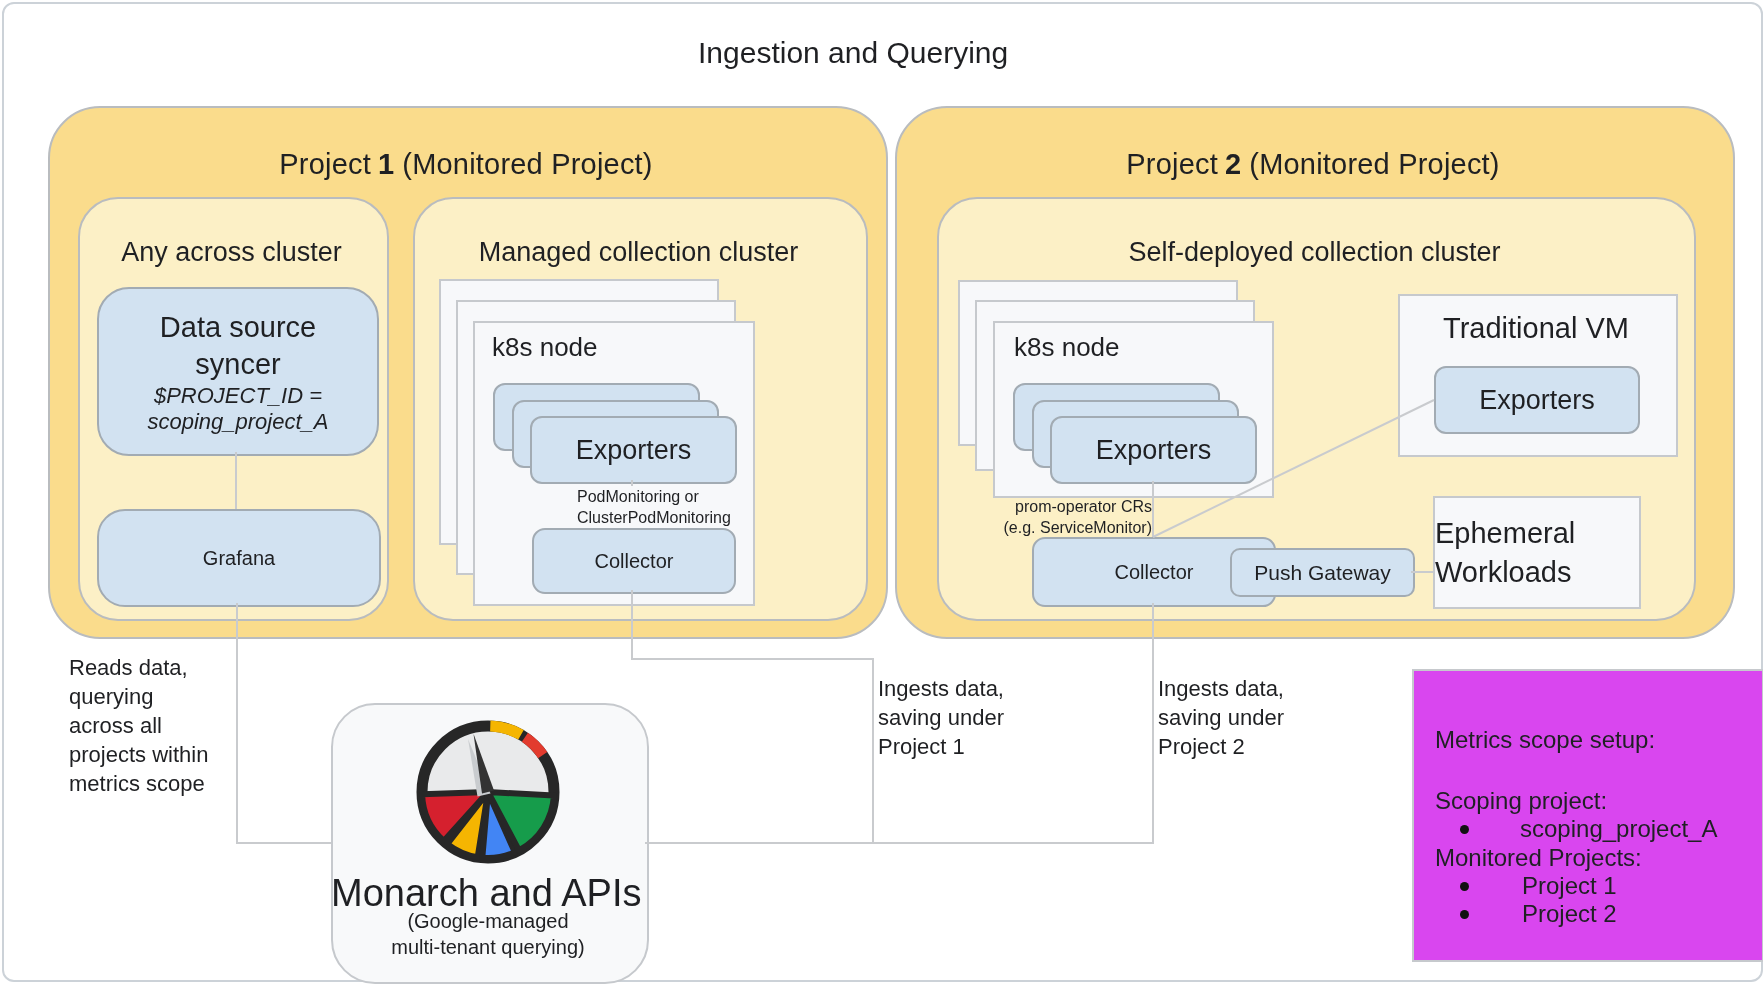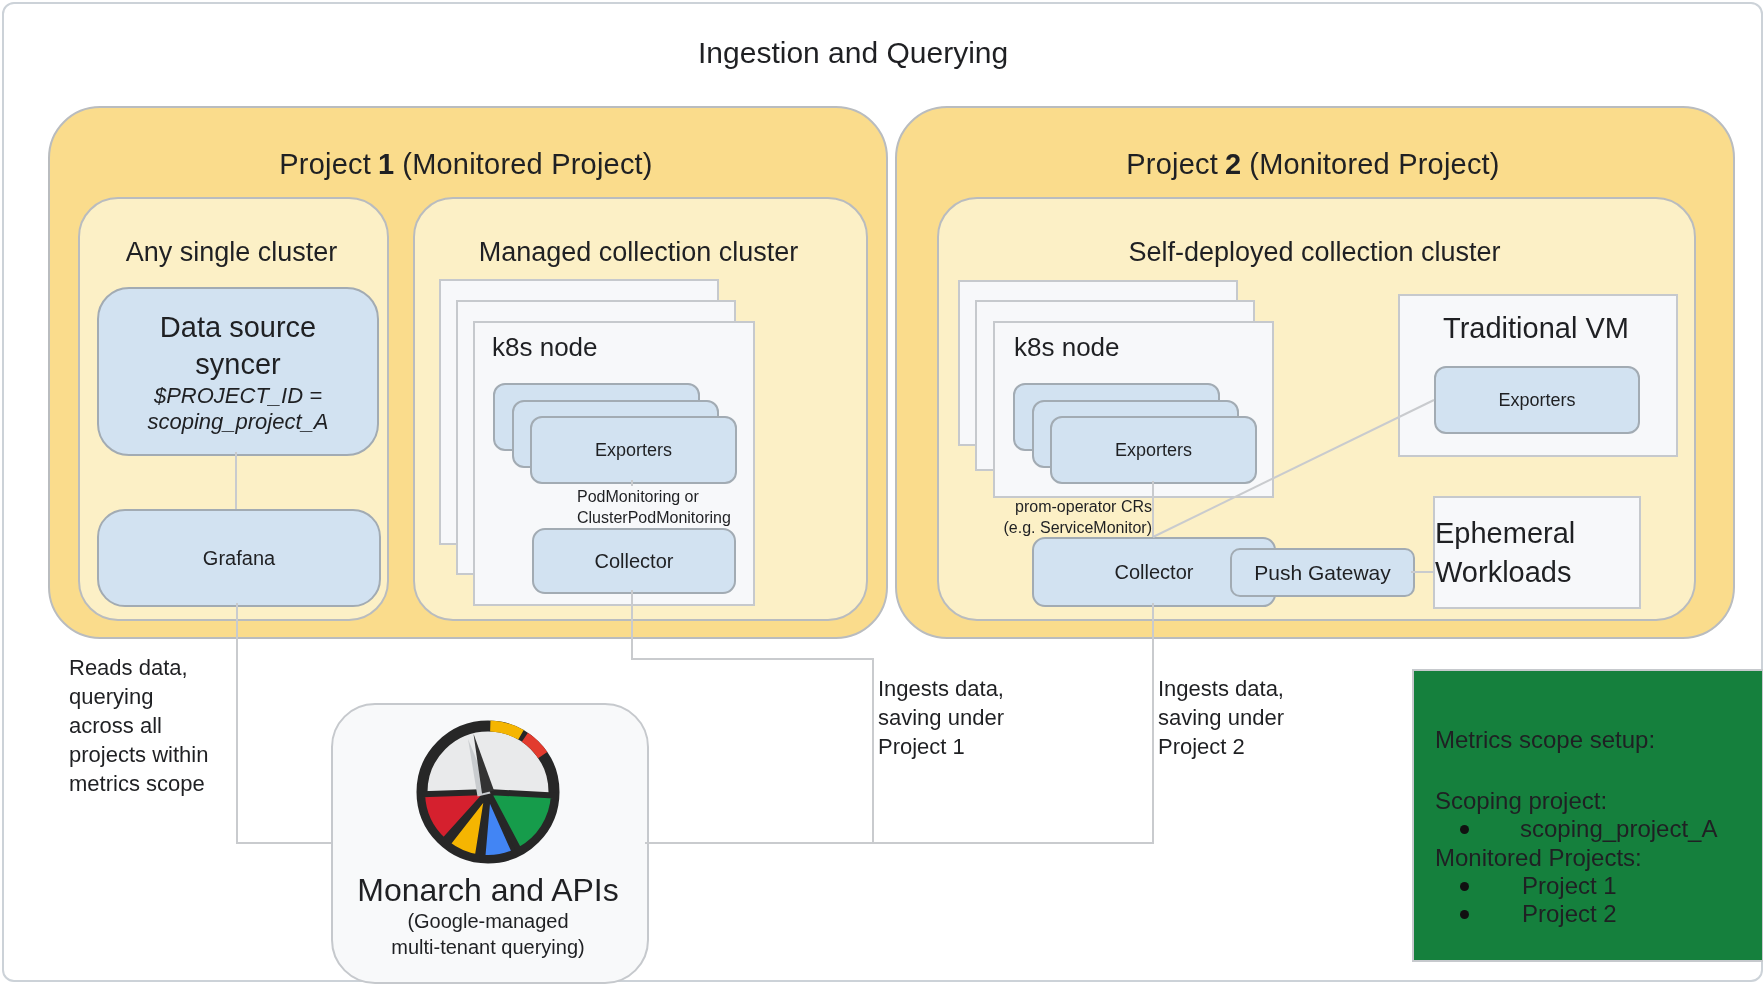--- a/index.html
+++ b/index.html
@@ -28,21 +28,21 @@
   .graybox-round{
     background:#f8f9fa;border:2px solid #c6c9cd;border-radius:44px;
   }
   .proj-header{
     text-align:center;font-size:29px;letter-spacing:.2px;
   }
   .pnum{font-weight:700;margin:0 8px 0 7px;}
   .cluster-title{text-align:center;font-size:27px;}
   .node-label{font-size:26px;}
   .big-label{font-size:20px;}
-  .mid-label{font-size:18px;}
+  .mid-label{font-size:27px;}
   .note{font-size:16px;line-height:21px;}
   .annot{font-size:22px;line-height:29px;}
   .syncer-main{font-size:29px;line-height:37px;}
   .syncer-param{font-size:22px;line-height:26px;font-style:italic;}
   .metrics-line{font-size:24px;}
   .bullet-dot{
     position:absolute;width:9px;height:9px;border-radius:50%;background:#111;
   }
   svg{display:block;}
 </style>
@@ -55,21 +55,21 @@
 
   <div class="abs" style="left:698px;top:36px;font-size:30px;">Ingestion and Querying</div>
 
   <div class="abs ybox-outer" style="left:48px;top:106px;width:836px;height:529px;"></div>
 
   <div class="abs proj-header" style="left:48px;top:148px;width:836px;">
     <span>Project</span><span class="pnum">1</span><span>(Monitored Project)</span>
   </div>
 
   <div class="abs ybox-inner" style="left:78px;top:197px;width:307px;height:420px;"></div>
-  <div class="abs cluster-title" style="left:78px;top:237px;width:307px;">Any single cluster</div>
+  <div class="abs cluster-title" style="left:78px;top:237px;width:307px;">Any across cluster</div>
 
   <div class="abs bluebox" style="left:97px;top:287px;width:278px;height:165px;border-radius:32px;flex-direction:column;">
     <div class="syncer-main">Data source</div>
     <div class="syncer-main">syncer</div>
     <div class="syncer-param">$PROJECT_ID =</div>
     <div class="syncer-param">scoping_project_A</div>
   </div>
 
   <div class="abs bluebox big-label" style="left:97px;top:509px;width:280px;height:94px;border-radius:28px;">
     <span>Grafana</span>
@@ -138,21 +138,21 @@
     <path d="M82.3,14.1 A66,66 0 0 1 113,22.8" fill="none" stroke="#f5b501" stroke-width="11"></path>
     <path d="M116.9,25.3 A66,66 0 0 1 134.7,43.1" fill="none" stroke="#e23b2e" stroke-width="11"></path>
     <path d="M80,80 L14.1,82.3 A66,66 0 0 0 35.8,129 Z" fill="#d5202e" stroke="#272727" stroke-width="6" stroke-linejoin="round"></path>
     <path d="M80,80 L39.4,132 A66,66 0 0 0 69.7,145.2 Z" fill="#f5b501" stroke="#272727" stroke-width="6" stroke-linejoin="round"></path>
     <path d="M80,80 L74.3,145.7 A66,66 0 0 0 106.9,140.3 Z" fill="#4285f4" stroke="#272727" stroke-width="6" stroke-linejoin="round"></path>
     <path d="M80,80 L111,138.3 A66,66 0 0 0 145.9,83.5 Z" fill="#169c4b" stroke="#272727" stroke-width="6" stroke-linejoin="round"></path>
     <polygon points="64,24 73.5,81.5 86.5,78.5" fill="#c9cccf" transform="translate(-4,3)"></polygon>
     <polygon points="65.5,21.8 74,81.5 86,78.5" fill="#333333"></polygon>
   </svg>
 
-  <div class="abs" style="left:331px;top:872px;width:314px;text-align:center;font-size:32px;">Monarch and APIs</div>
+  <div class="abs" style="left:331px;top:872px;width:314px;text-align:left;font-size:38px;">Monarch and APIs</div>
   <div class="abs" style="left:331px;top:908px;width:314px;text-align:center;font-size:20px;line-height:26px;">
     <div>(Google-managed</div>
     <div>multi-tenant querying)</div>
   </div>
 
   <svg class="abs" style="left:0;top:0;pointer-events:none;" width="1763" height="992" viewBox="0 0 1763 992">
     <g fill="none" stroke="#c9cbce" stroke-width="2">
       <path d="M236,452 V509"></path>
       <path d="M237,603 V843 H331"></path>
       <path d="M632,480 V528"></path>
@@ -186,21 +186,21 @@
     <div>saving under</div>
     <div>Project 1</div>
   </div>
 
   <div class="abs annot" style="left:1158px;top:674px;">
     <div>Ingests data,</div>
     <div>saving under</div>
     <div>Project 2</div>
   </div>
 
-  <div class="abs whitebox" style="left:1412px;top:669px;width:348px;height:289px;background:#15803d;">
+  <div class="abs whitebox" style="left:1412px;top:669px;width:348px;height:289px;background:#d946ef;">
     <div class="abs metrics-line" style="left:21px;top:55px;">Metrics scope setup:</div>
     <div class="abs metrics-line" style="left:21px;top:116px;">Scoping project:</div>
     <div class="bullet-dot" style="left:46px;top:154px;"></div>
     <div class="abs metrics-line" style="left:106px;top:144px;">scoping_project_A</div>
     <div class="abs metrics-line" style="left:21px;top:173px;">Monitored Projects:</div>
     <div class="bullet-dot" style="left:46px;top:211px;"></div>
     <div class="abs metrics-line" style="left:108px;top:201px;">Project 1</div>
     <div class="bullet-dot" style="left:46px;top:239px;"></div>
     <div class="abs metrics-line" style="left:108px;top:229px;">Project 2</div>
   </div>

